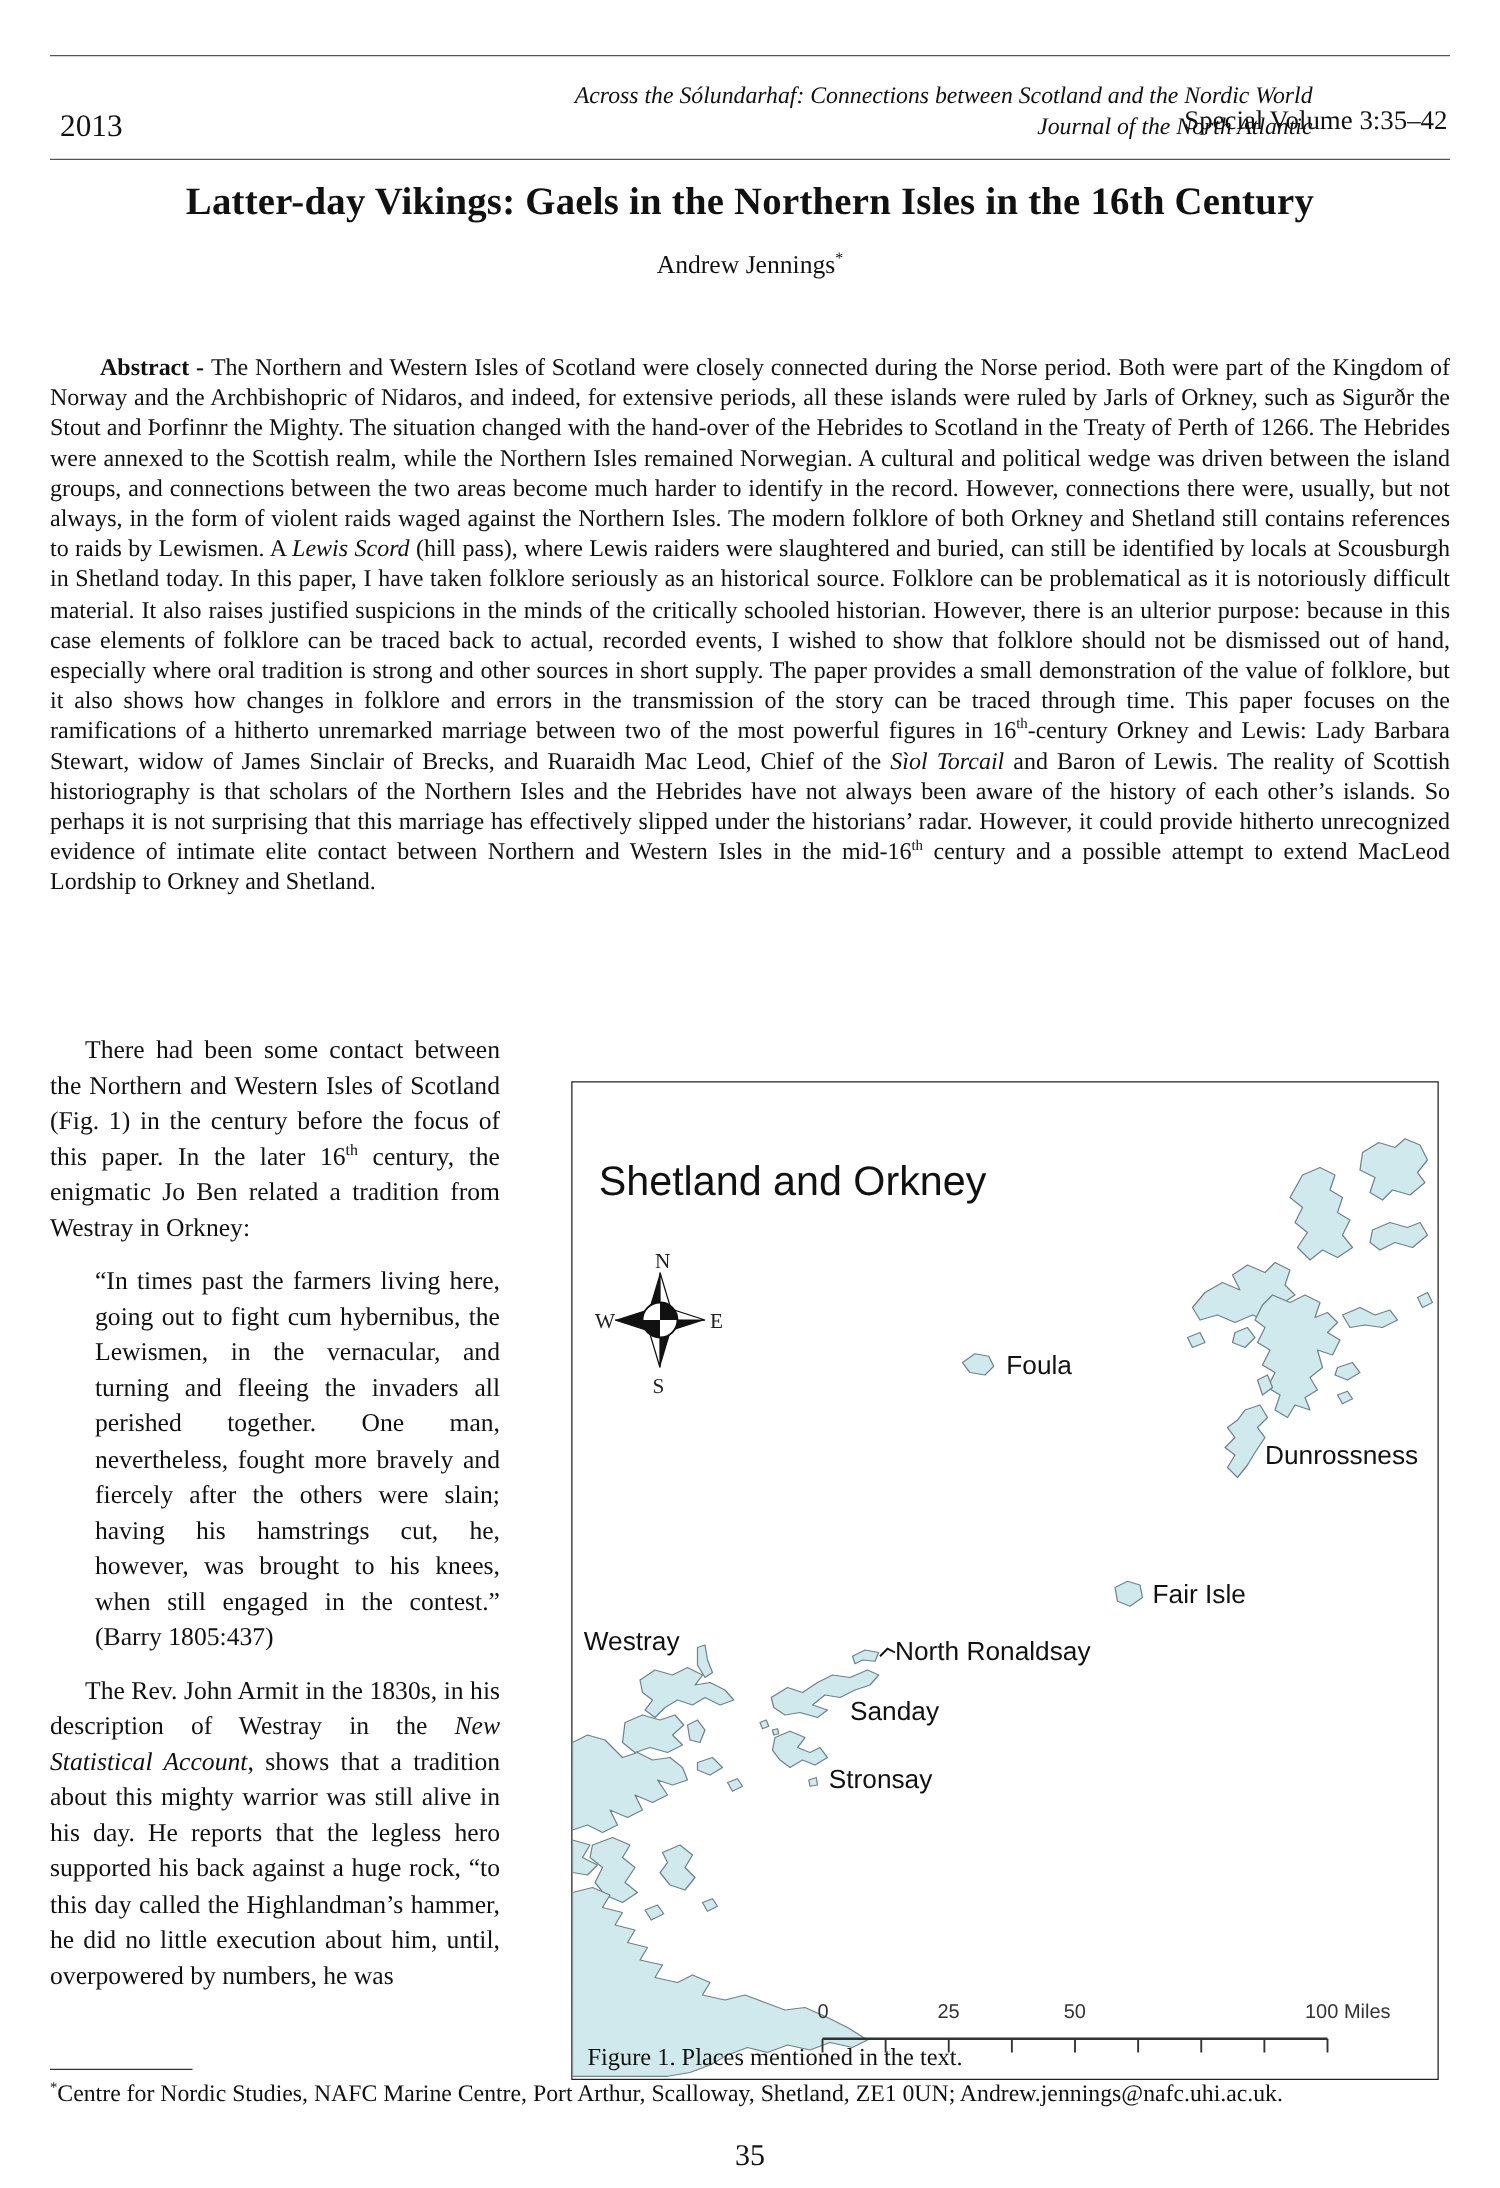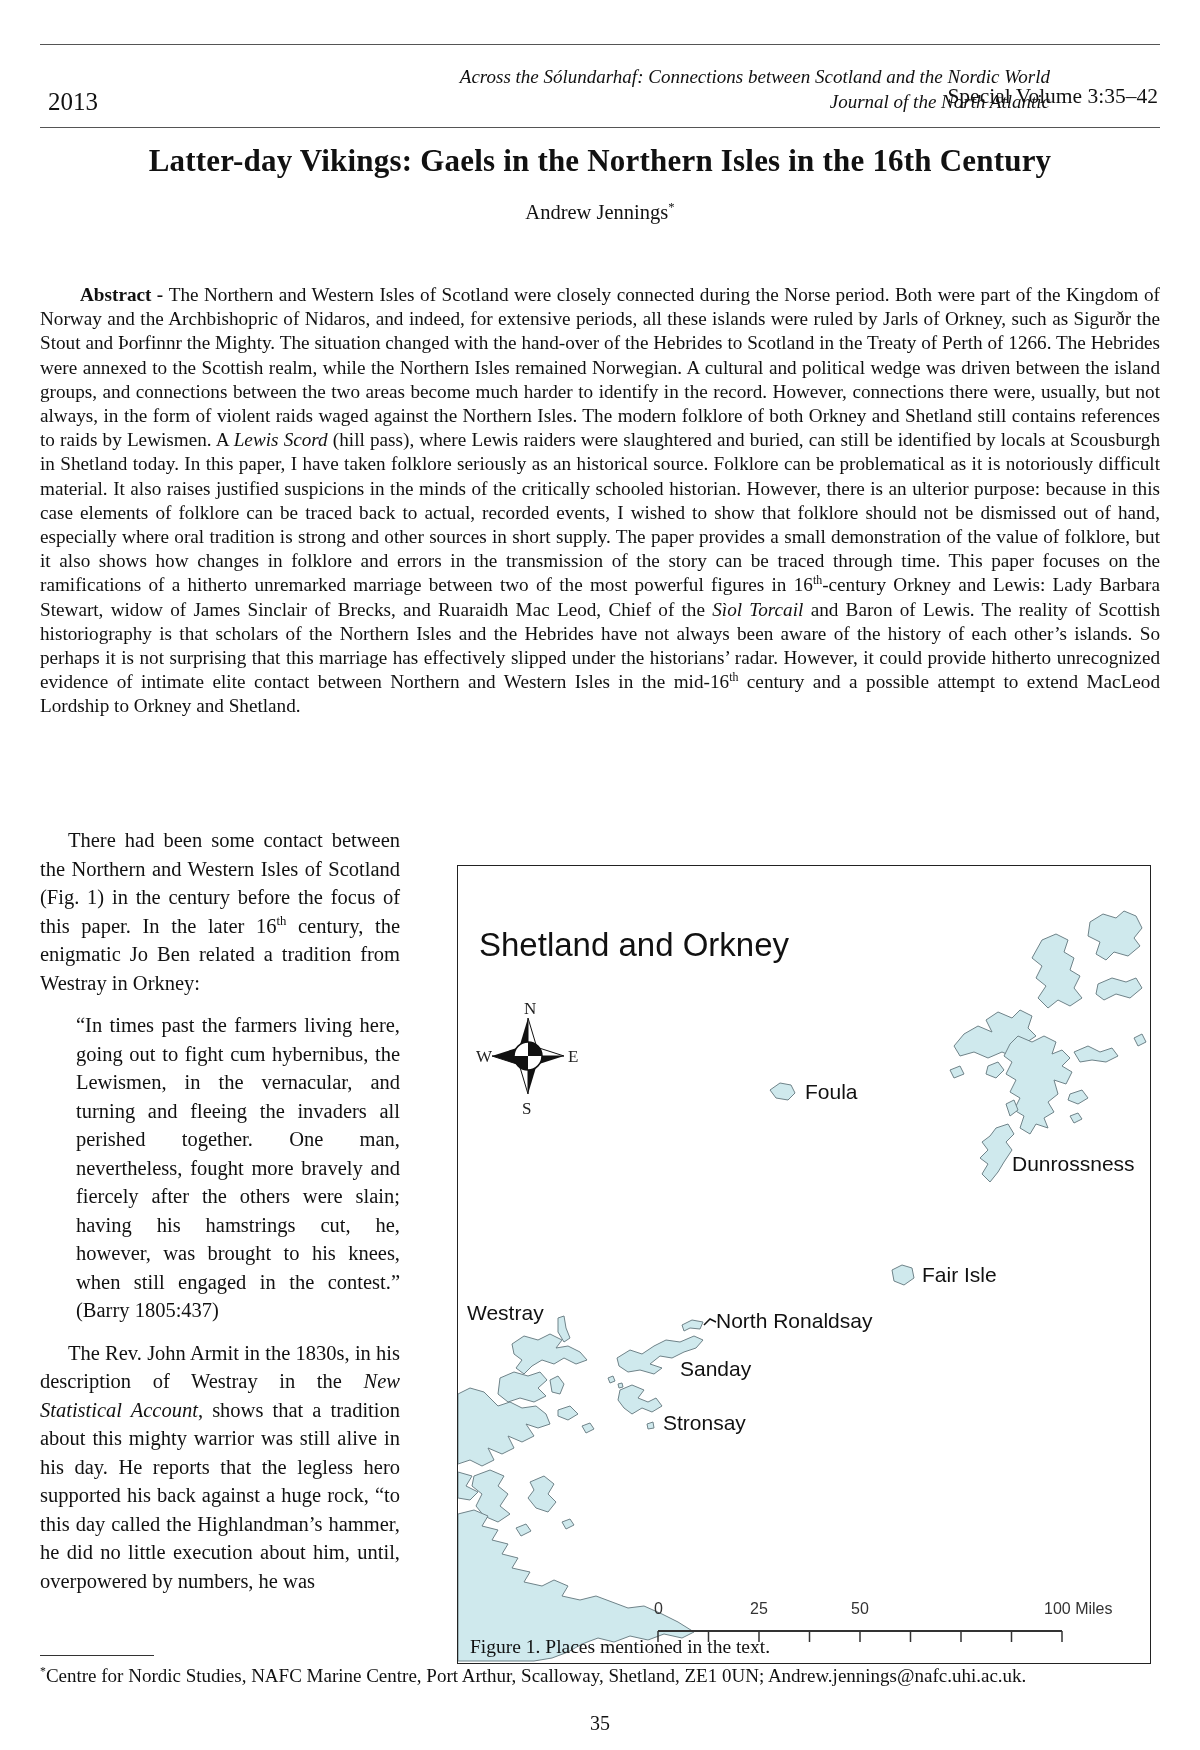--- a/index.html
+++ b/index.html
@@ -28,21 +28,21 @@
   .sup{vertical-align:super;font-size:0.62em;line-height:0;}
   
   .map-frame{position:absolute;left:457px;top:820px;width:694px;height:799px;
              border:1.5px solid #222;box-sizing:border-box;background:#fff;margin-top:45px;}
   .map-frame svg{position:absolute;left:0;top:0;width:100%;height:100%;}
   .figcaption{position:absolute;left:470px;top:1636px;width:680px;font-size:19.5px;}
   
   .fn-rule{position:absolute;left:40px;top:1655px;width:114px;border-top:1.5px solid #333;height:0;}
   .footnote{position:absolute;left:40px;top:1664px;width:1120px;font-size:19px;
             line-height:23.5px;text-align:justify;}
-  .pageno{position:absolute;left:40px;width:1120px;top:1712px;text-align:center;font-size:20px;}
+  .pageno{position:absolute;left:40px;width:1120px;top:1712px;text-align:center;font-size:24px;}
   .island{fill:#cfe9ed;stroke:#6f8389;stroke-width:1;stroke-linejoin:round;}
   .maplabel{font-family:"Liberation Sans",sans-serif;font-size:21px;fill:#111;}
   .maptitle{font-family:"Liberation Sans",sans-serif;font-size:33px;fill:#111;}
   .scalelabel{font-family:"Liberation Sans",sans-serif;font-size:16px;fill:#333;}
   .compass-letter{font-family:"Liberation Serif",serif;font-size:17px;fill:#222;}
 </style>
 </head>
 <body>
 
 <div class="rule" style="top:44px"></div>

